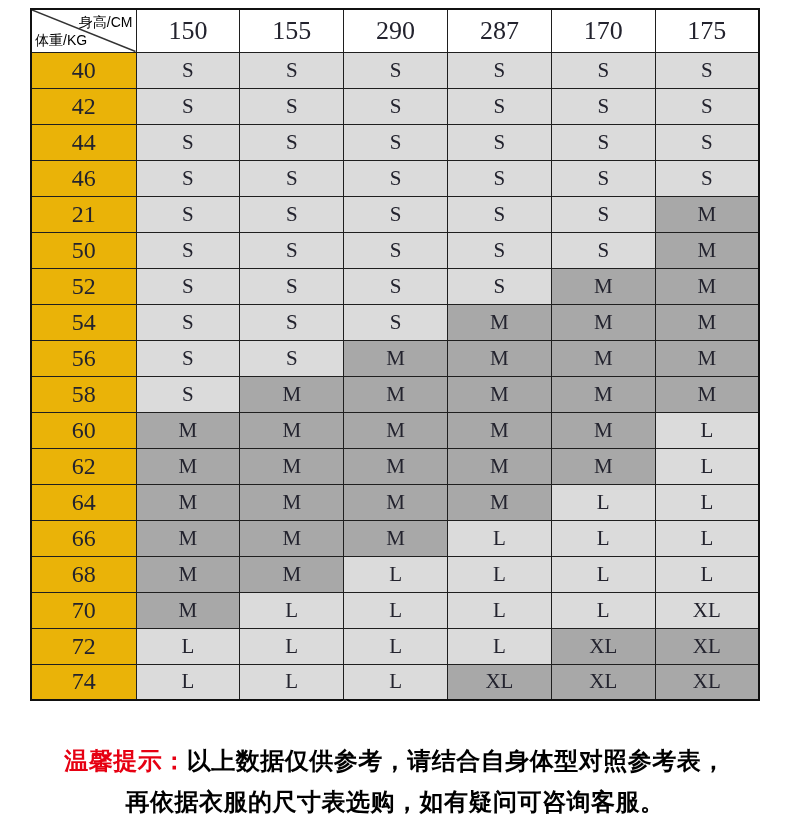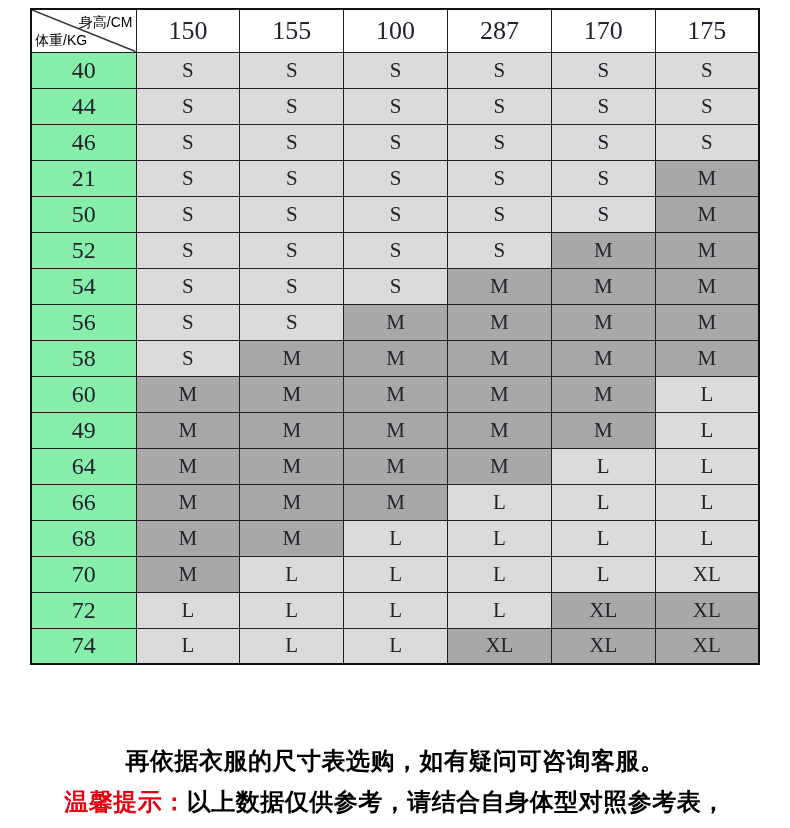--- a/index.html
+++ b/index.html
@@ -56,21 +56,21 @@
     font-size: 14px;
     color: #000;
     line-height: 1;
     white-space: nowrap;
   }
   .corner-top    { top: 5px; right: 3px; }
   .corner-bottom { bottom: 5px; left: 3px; }
 
   .size-chart tbody th.row-head {
     height: 36px;
-    background: #86efac;
+    background: #eab308;
     font-family: "Liberation Serif", serif;
     font-weight: normal;
     font-size: 24px;
     color: var(--celltext);
   }
   .size-chart td.cell {
     font-family: "Liberation Serif", serif;
     font-size: 21px;
     color: var(--celltext);
   }
@@ -101,38 +101,47 @@
         <th class="corner">
           <svg class="diag" viewBox="0 0 105 43" preserveAspectRatio="none">
             <line x1="0" y1="0" x2="105" y2="43" stroke="#333" stroke-width="1.6"></line>
           </svg>
           <span class="corner-top">身高/CM</span>
           <span class="corner-bottom">体重/KG</span>
         </th>
 
       <th>150</th>
           <th>155</th>
-          <th>100</th>
+          <th>290</th>
           <th>287</th>
           <th>170</th>
           <th>175</th>
         </tr>
     </thead>
     <tbody>
 
     <tr>
           <th class="row-head">40</th>
           <td class="cell light">S</td>
           <td class="cell light">S</td>
           <td class="cell light">S</td>
           <td class="cell light">S</td>
           <td class="cell light">S</td>
           <td class="cell light">S</td>
         </tr>
         <tr>
+          <th class="row-head">42</th>
+          <td class="cell light">S</td>
+          <td class="cell light">S</td>
+          <td class="cell light">S</td>
+          <td class="cell light">S</td>
+          <td class="cell light">S</td>
+          <td class="cell light">S</td>
+        </tr>
+        <tr>
           <th class="row-head">44</th>
           <td class="cell light">S</td>
           <td class="cell light">S</td>
           <td class="cell light">S</td>
           <td class="cell light">S</td>
           <td class="cell light">S</td>
           <td class="cell light">S</td>
         </tr>
         <tr>
           <th class="row-head">46</th>
@@ -200,21 +209,21 @@
         <tr>
           <th class="row-head">60</th>
           <td class="cell dark">M</td>
           <td class="cell dark">M</td>
           <td class="cell dark">M</td>
           <td class="cell dark">M</td>
           <td class="cell dark">M</td>
           <td class="cell light">L</td>
         </tr>
         <tr>
-          <th class="row-head">49</th>
+          <th class="row-head">62</th>
           <td class="cell dark">M</td>
           <td class="cell dark">M</td>
           <td class="cell dark">M</td>
           <td class="cell dark">M</td>
           <td class="cell dark">M</td>
           <td class="cell light">L</td>
         </tr>
         <tr>
           <th class="row-head">64</th>
           <td class="cell dark">M</td>
@@ -266,19 +275,19 @@
           <td class="cell light">L</td>
           <td class="cell light">L</td>
           <td class="cell dark">XL</td>
           <td class="cell dark">XL</td>
           <td class="cell dark">XL</td>
         </tr>
       </tbody>
   </table>
 
   <div class="footer">
-    <div>再依据衣服的尺寸表选购，如有疑问可咨询客服。</div>
     <div>
       <span class="red">温馨提示：</span><span>以上数据仅供参考，请结合自身体型对照参考表，</span>
     </div>
+    <div>再依据衣服的尺寸表选购，如有疑问可咨询客服。</div>
   </div>
 
 </div>
 
 </body></html>

